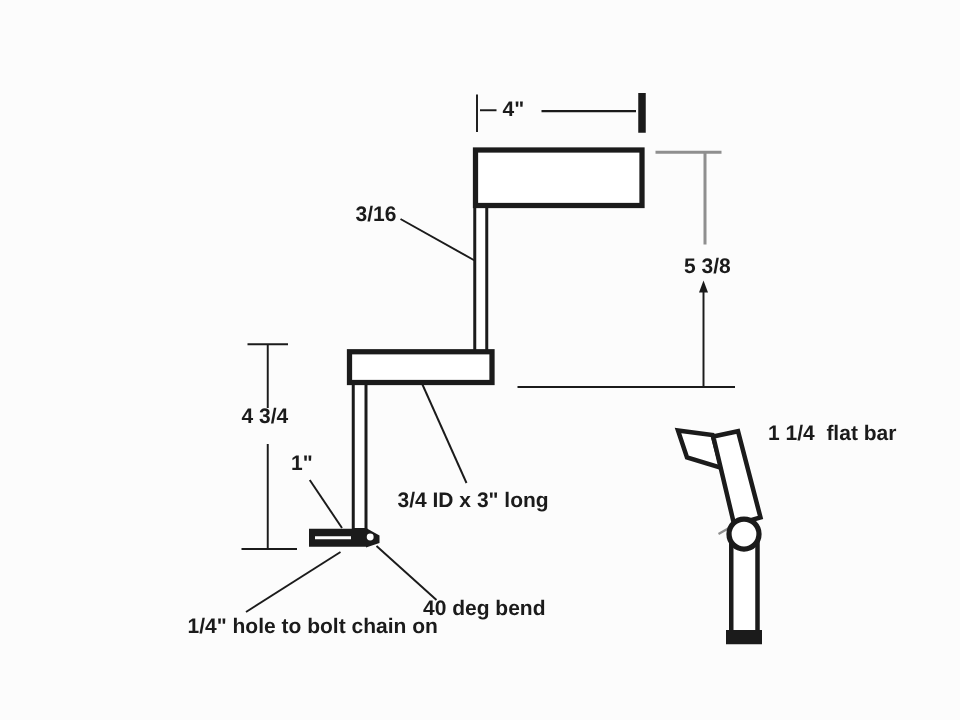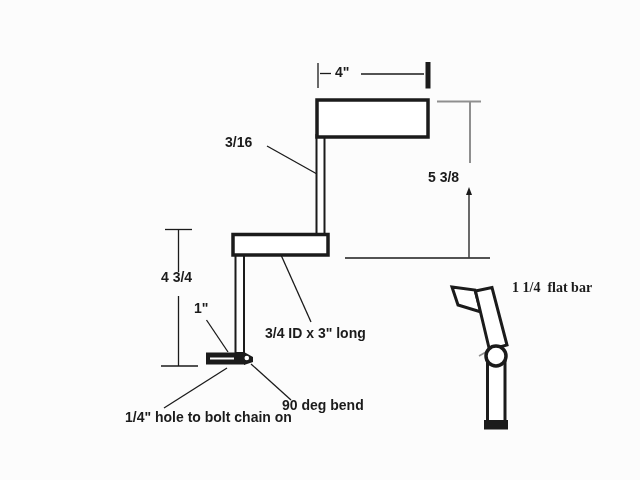--- a/index.html
+++ b/index.html
@@ -77,22 +77,22 @@
       <polygon points="452,287 475,290 481,312 458,305" fill="#ffffff" stroke="#1b1b1b" stroke-width="3"></polygon>
       <polygon points="475.5,291 492,287.5 507,345 489.5,350" fill="#ffffff" stroke="#1b1b1b" stroke-width="3"></polygon>
       <rect x="487.5" y="362" width="17.5" height="60" fill="#ffffff" stroke="#1b1b1b" stroke-width="3"></rect>
       <rect x="484" y="420" width="24" height="9.5" fill="#1b1b1b"></rect>
       <line x1="479" y1="356" x2="486" y2="352" stroke="#8f8f8f" stroke-width="1.5"></line>
       <circle cx="496" cy="356" r="10" fill="#ffffff" stroke="#1b1b1b" stroke-width="3.5"></circle>
     </g>
   </svg>
 
   <div class="lbl" style="left:335px;top:65px;">4"</div>
-  <div class="lbl" style="left:225px;top:135px;">3/16</div>
-  <div class="lbl" style="left:428px;top:170px;">5 3/8</div>
+  <div class="lbl" style="left:237px;top:135px;">3/16</div>
+  <div class="lbl" style="left:456px;top:170px;">5 3/8</div>
   <div class="lbl" style="left:161px;top:270px;">4 3/4</div>
   <div class="lbl" style="left:194px;top:301px;">1"</div>
   <div class="lbl" style="left:265px;top:326px;">3/4 ID x 3" long</div>
-  <div class="lbl" style="left:282px;top:398px;">90 deg bend</div>
+  <div class="lbl" style="left:282px;top:398px;">40 deg bend</div>
   <div class="lbl" style="left:125px;top:410px;">1/4" hole to bolt chain on</div>
-  <div class="lbl" style="left:512px;top:281px;font-family:Liberation Serif, serif;">1 1/4  flat bar</div>
+  <div class="lbl" style="left:512px;top:281px;">1 1/4  flat bar</div>
 
 </div>
 
 </body></html>

